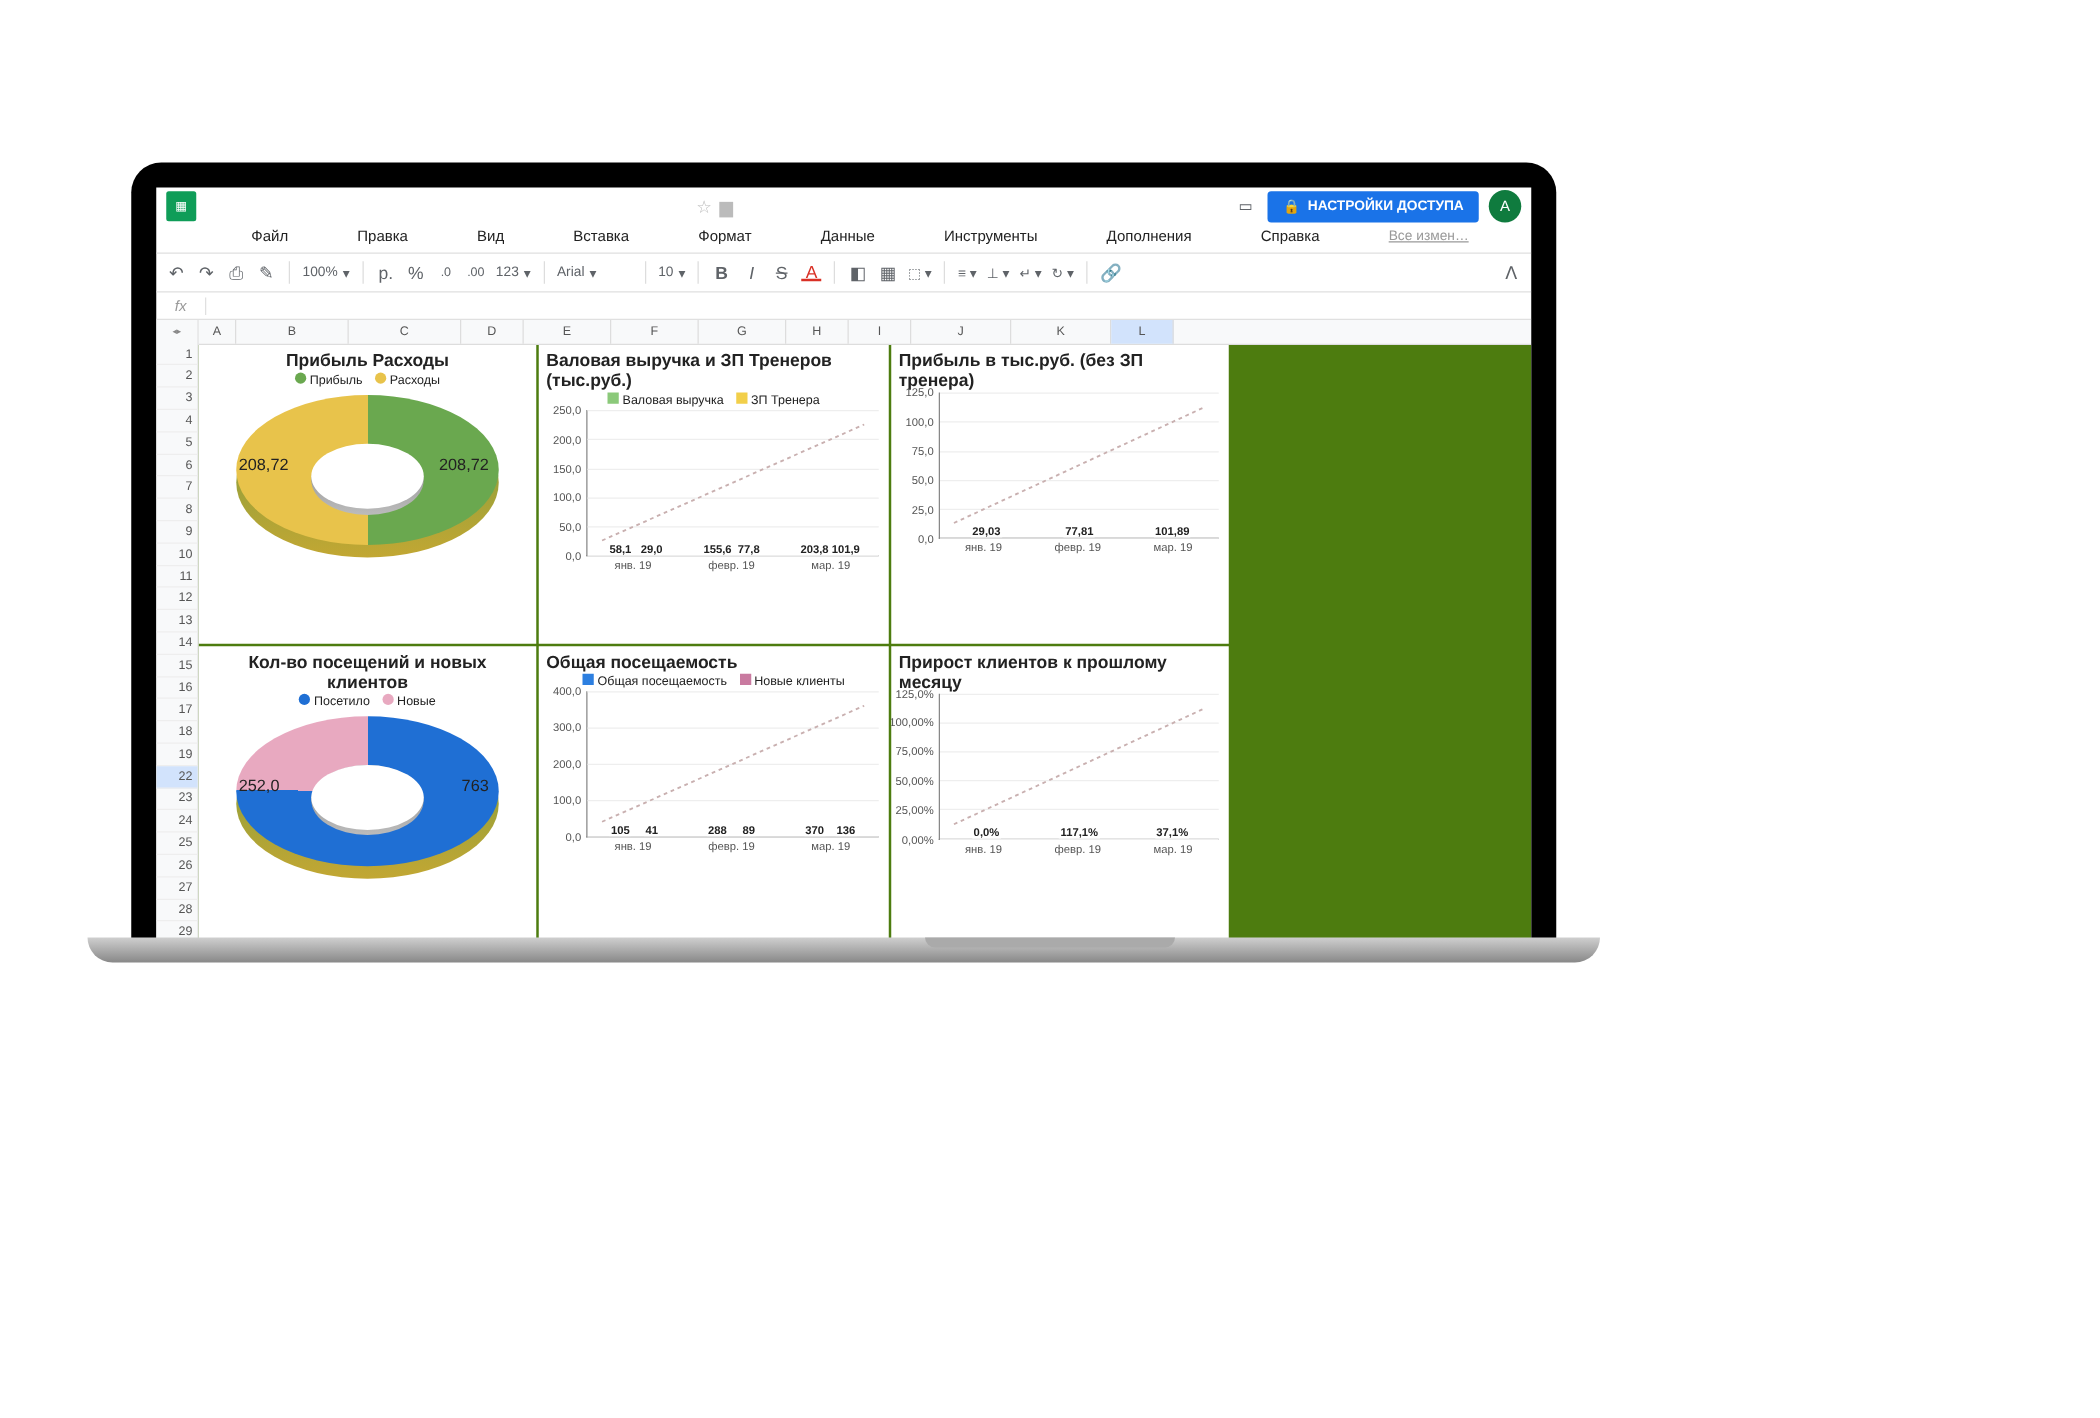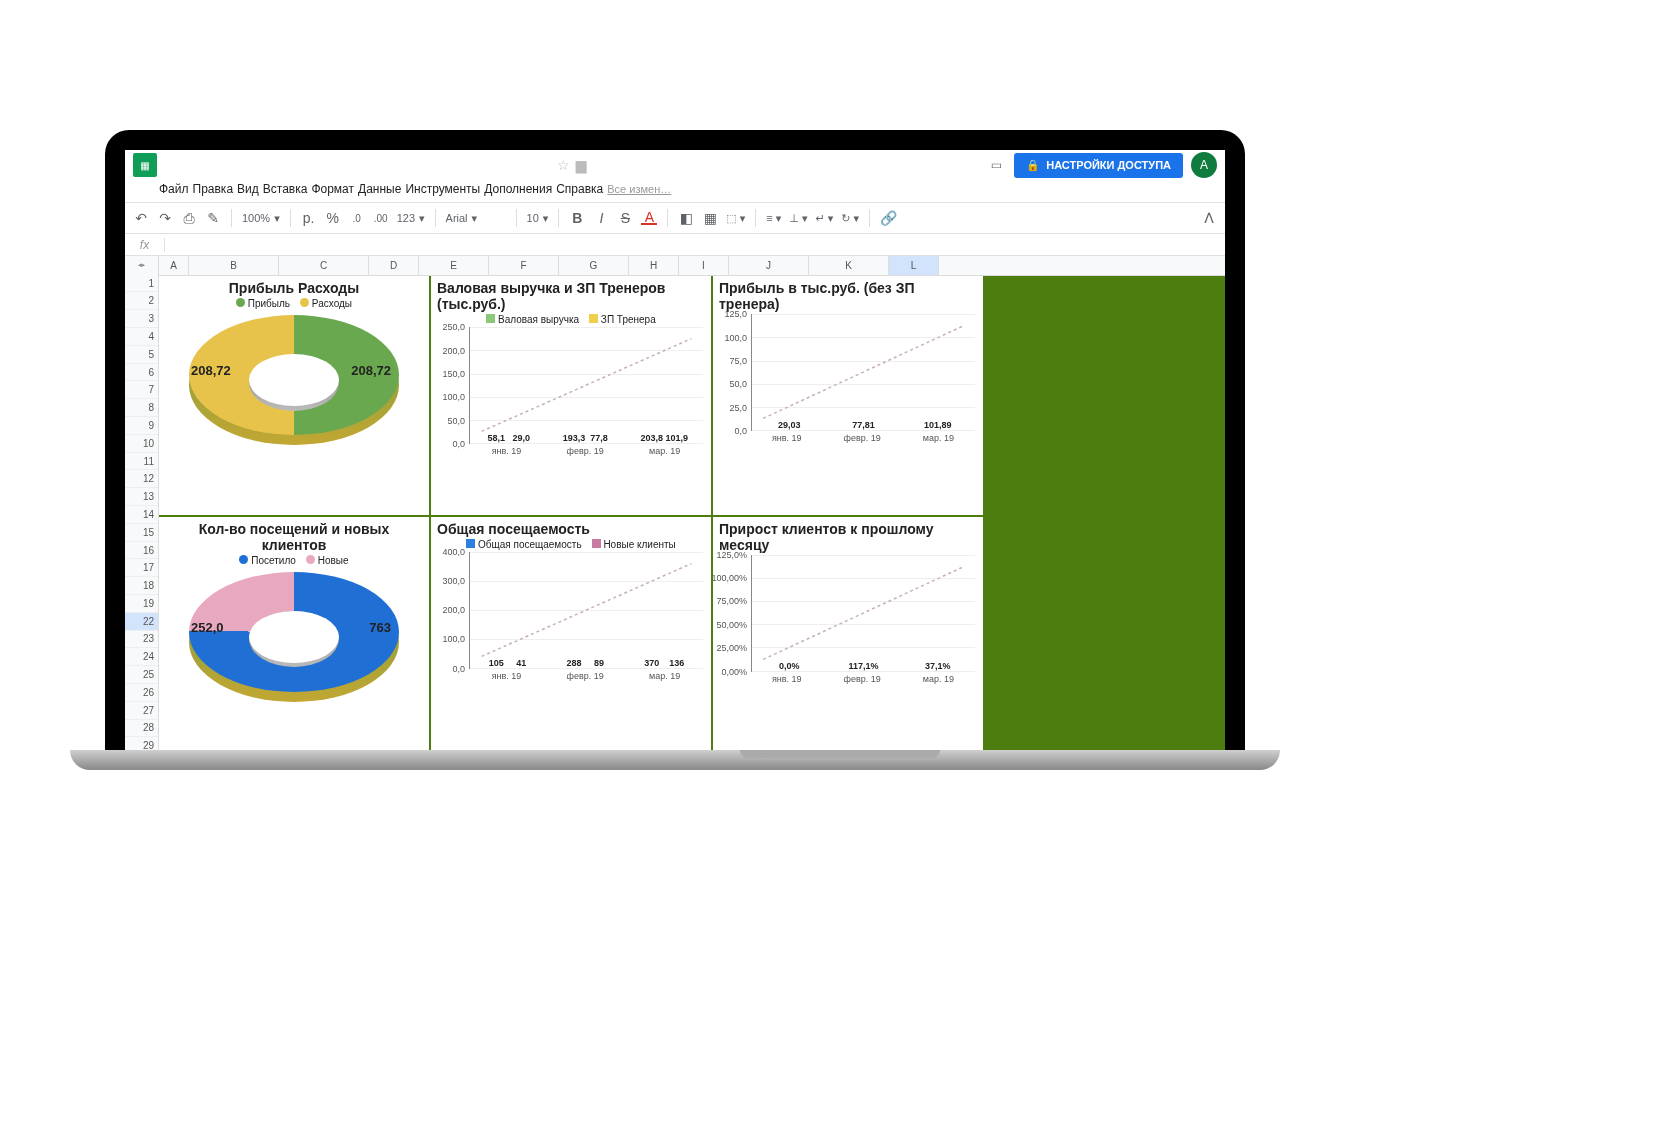--- a/index.html
+++ b/index.html
@@ -21,21 +21,21 @@
     display: flex; flex-direction: column; font-size: 12px; color:#222;
   }
   
   .titlebar { display:flex; align-items:center; padding: 4px 8px; gap:8px; height:30px;}
   .sheets-logo { width:24px; height:24px; background:#0f9d58; display:flex; align-items:center; justify-content:center; color:#fff; font-size:10px; border-radius:2px;}
   .title-spacer{ flex:1; display:flex; gap:6px; align-items:center; justify-content:center;}
   .star,.folder{ color:#bbb; font-size:14px;}
   .comments-ic{ width:20px; height:20px; color:#5f6368; display:flex;align-items:center;justify-content:center;}
   .share-btn{ background:#1a73e8; color:#fff; font-size:11px; font-weight:bold; padding:6px 12px; border-radius:3px; display:flex; gap:6px; align-items:center;}
   .avatar{ width:26px;height:26px;border-radius:50%;background:#0f7b3e;color:#fff;display:flex;align-items:center;justify-content:center;font-size:12px;}
-  .menubar{ display:flex; gap:4px; padding: 2px 50px 6px 34px; font-size:12px; color:#222; align-items:center;}
+  .menubar{ display:flex; gap:4px; padding: 2px 50px 6px 76px; font-size:12px; color:#222; align-items:center;justify-content:space-between;}
   .menubar span{ cursor:default;}
   .changes{ color:#999; text-decoration: underline; font-size:11px;}
   .toolbar{ display:flex; align-items:center; gap:8px; padding:4px 8px; border-top:1px solid #e0e0e0; border-bottom:1px solid #e0e0e0; height:32px; color:#5f6368;}
   .tb-ic{ width:16px; text-align:center; font-size:14px;}
   .tb-sep{ width:1px; height:18px; background:#ddd; margin:0 2px;}
   .tb-sel{ display:flex; gap:4px; align-items:center; font-size:11px;}
   .fxbar{ display:flex; align-items:center; border-bottom:1px solid #e0e0e0; height:22px;}
   .fxlabel{ width:40px; text-align:center; color:#999; font-style:italic; font-size:12px; border-right:1px solid #e0e0e0;}
   
   .gridwrap{ flex:1; display:flex; overflow:hidden;}
@@ -52,21 +52,21 @@
   .ptitle{ font-weight:bold; font-size:14px; line-height:1.15; margin-bottom:2px;}
   .legend{ font-size:10px; display:flex; gap:10px; align-items:center; justify-content:center; margin-bottom:2px;}
   .lg-dot{ width:9px;height:9px;border-radius:50%; display:inline-block;}
   .lg-sq{ width:9px;height:9px; display:inline-block;}
   
   .donut3d{ position:relative; width:210px;height:130px; margin: 6px auto 0;}
   .donut-shadow{position:absolute; left:0; top:10px; width:210px; height:120px; border-radius:50%; background:linear-gradient(#7a9c3f,#c2a733);}
   .donut-top{ position:absolute; left:0; top:0; width:210px; height:120px; border-radius:50%; overflow:hidden;}
   .hole{ position:absolute; left:50%; top:50%; transform:translate(-50%,-50%); width:90px; height:52px; border-radius:50%; background:#fff;}
   .hole-sh{position:absolute; left:50%; top:52%; transform:translate(-50%,-50%); width:90px; height:56px; border-radius:50%; background:linear-gradient(#888,#bbb);}
-  .dlabel{ position:absolute; font-weight:bold; font-size:13px;}
+  .dlabel{ position:absolute; font-weight:normal; font-size:13px;}
   
   .barchart{ position:relative; height:135px; margin-top:2px;}
   .yaxis{ position:absolute; left:0; top:0; bottom:18px; width:30px; font-size:9px; color:#555;}
   .ytick{ position:absolute; right:2px; transform:translateY(-50%);}
   .plot{ position:absolute; left:32px; right:2px; top:0; bottom:18px; border-left:1px solid #888; border-bottom:1px solid #888;}
   .gridline{ position:absolute; left:0; right:0; border-top:1px solid #eee;}
   .bars{ position:absolute; left:0; right:0; bottom:0; top:0; display:flex; justify-content:space-around; align-items:flex-end;}
   .bgroup{ display:flex; gap:3px; align-items:flex-end;}
   .bar{ width:22px; position:relative;}
   .bar .blabel{ position:absolute; bottom:100%; left:50%; transform:translateX(-50%); font-size:9px; font-weight:bold; white-space:nowrap; background:rgba(255,255,255,0.7); padding:0 1px;}
@@ -242,21 +242,21 @@
                     <div class="bgroup">
                       <div class="bar" style="height:23.24%;background:#8bc97a">
                         <div class="blabel">58,1</div>
                       </div>
                       <div class="bar" style="height:11.600000000000001%;background:#f2cf4a">
                         <div class="blabel">29,0</div>
                       </div>
                     </div>
                     <div class="bgroup">
                       <div class="bar" style="height:62.239999999999995%;background:#8bc97a">
-                        <div class="blabel">193,3</div>
+                        <div class="blabel">155,6</div>
                       </div>
                       <div class="bar" style="height:31.119999999999997%;background:#f2cf4a">
                         <div class="blabel">77,8</div>
                       </div>
                     </div>
                     <div class="bgroup">
                       <div class="bar" style="height:81.52000000000001%;background:#8bc97a">
                         <div class="blabel">203,8</div>
                       </div>
                       <div class="bar" style="height:40.760000000000005%;background:#f2cf4a">

